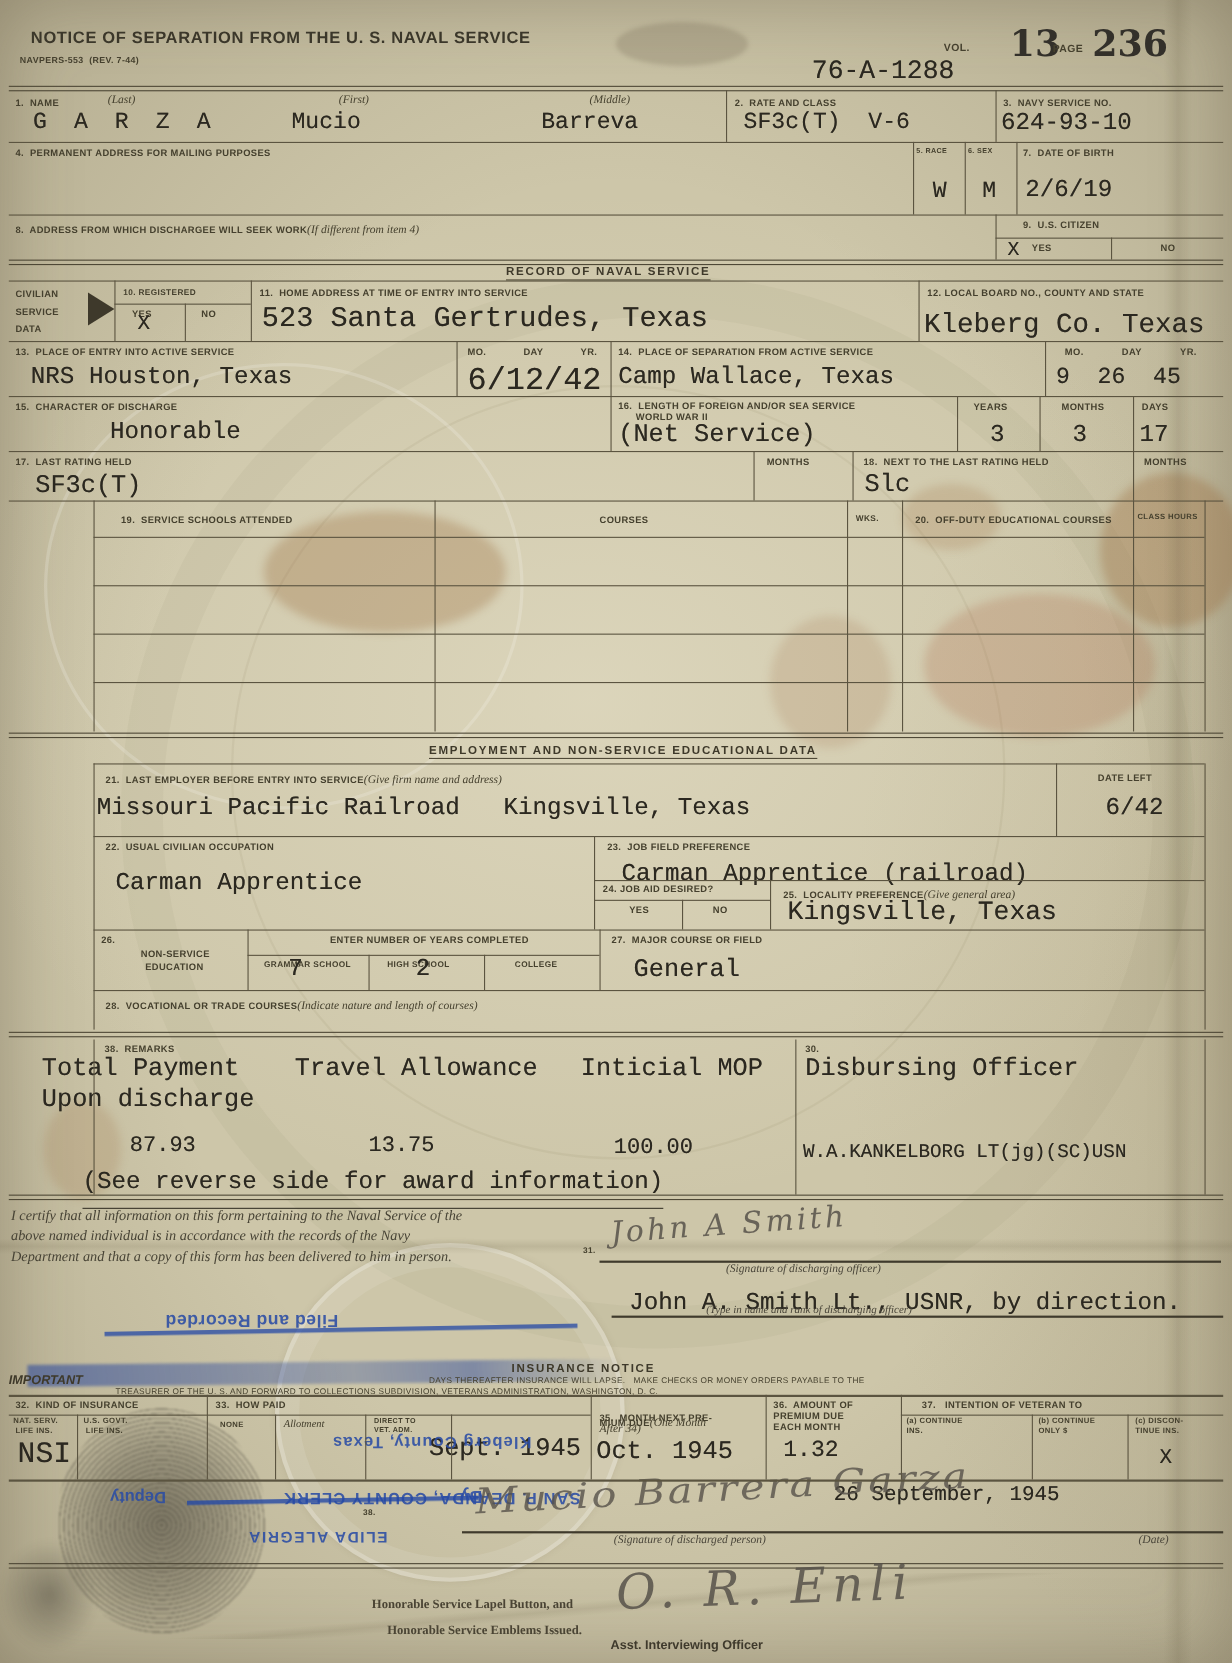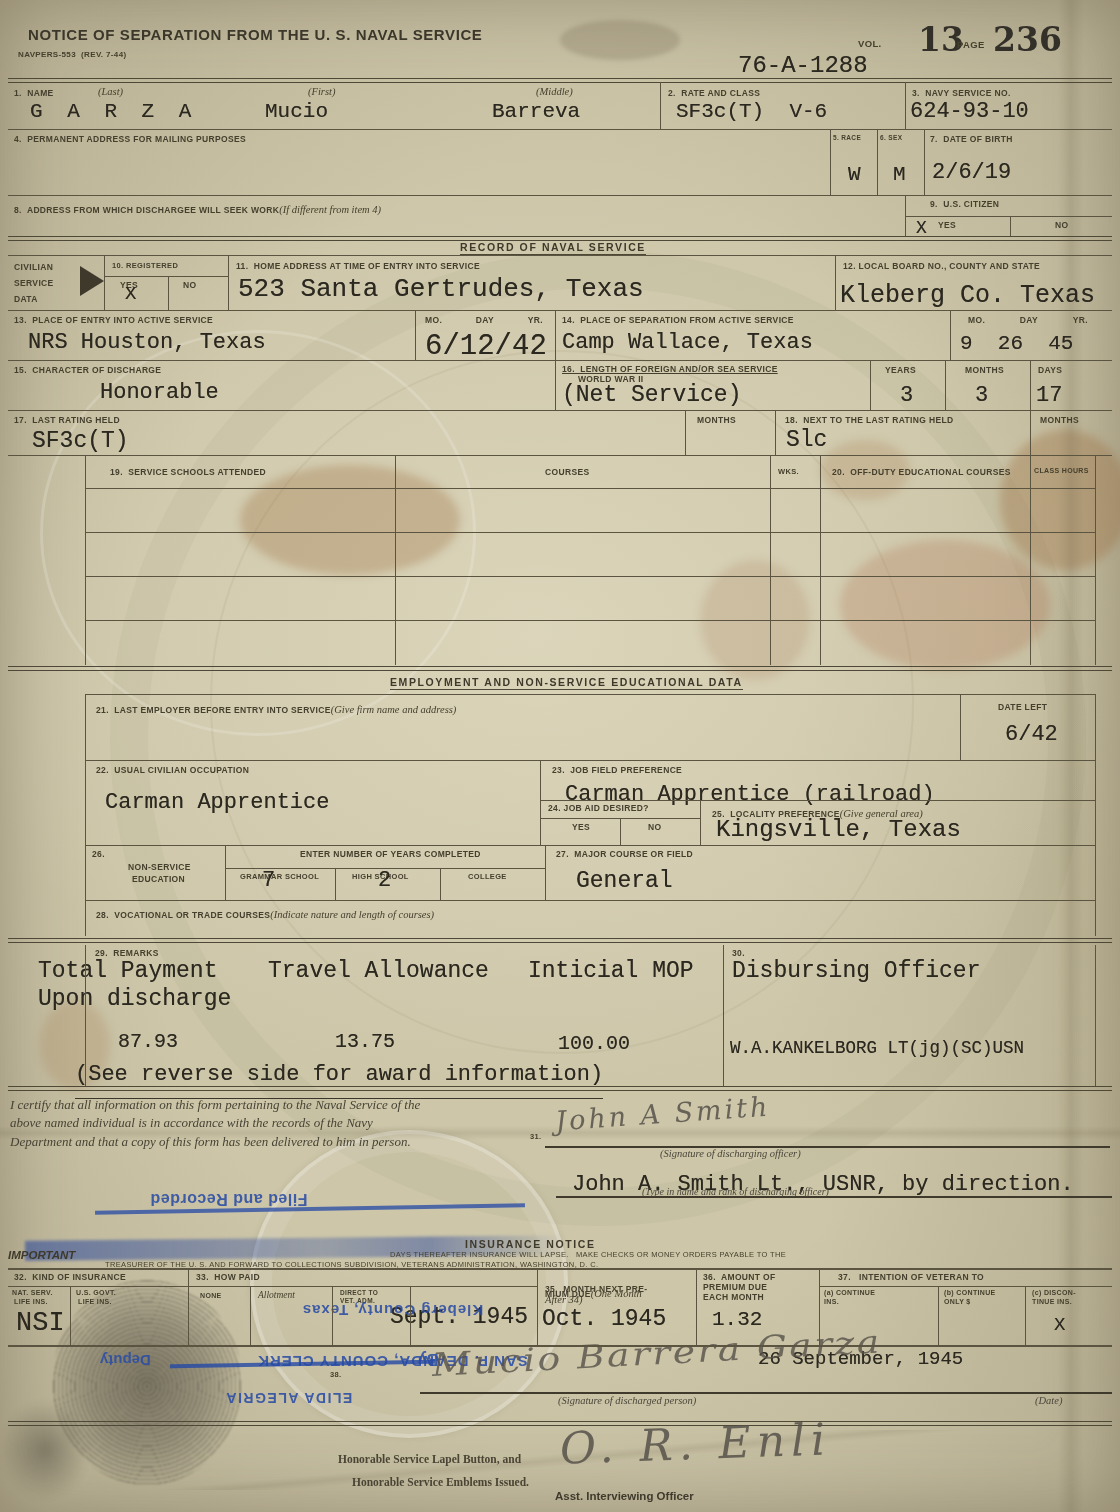--- a/index.html
+++ b/index.html
@@ -115,21 +115,21 @@
   <div class="typed" style="left:425px;top:330px;font-size:29px;">6/12/42</div>
   <div class="lbl" style="left:562px;top:315px;">14.  PLACE OF SEPARATION FROM ACTIVE SERVICE</div>
   <div class="lblrow flex-sb" style="left:968px;top:315px;width:120px;">
     <span class="b">MO.</span><span class="b">DAY</span><span class="b">YR.</span>
   </div>
   <div class="typed" style="left:562px;top:330px;font-size:22px;">Camp Wallace, Texas</div>
   <div class="typed" style="left:960px;top:332px;font-size:21px;">9  26  45</div>
 
   <div class="lbl" style="left:14px;top:365px;">15.  CHARACTER OF DISCHARGE</div>
   <div class="typed" style="left:100px;top:380px;font-size:22px;">Honorable</div>
-  <div class="lbl" style="left:562px;top:364px;text-decoration:underline;">16.  LENGTH OF FOREIGN AND/OR SEA SERVICE</div>
+  <div class="lbl" style="left:562px;top:364px;">16.  LENGTH OF FOREIGN AND/OR SEA SERVICE</div>
   <div class="lbl" style="left:578px;top:374px;">WORLD WAR II</div>
   <div class="typed" style="left:562px;top:382px;font-size:23px;">(Net Service)</div>
   <div class="lbl" style="left:885px;top:365px;">YEARS</div>
   <div class="lbl" style="left:965px;top:365px;">MONTHS</div>
   <div class="lbl" style="left:1038px;top:365px;">DAYS</div>
   <div class="typed" style="left:900px;top:383px;font-size:22px;">3</div>
   <div class="typed" style="left:975px;top:383px;font-size:22px;">3</div>
   <div class="typed" style="left:1036px;top:383px;font-size:22px;">17</div>
 
   <div class="lbl" style="left:14px;top:415px;">17.  LAST RATING HELD</div>
@@ -144,20 +144,21 @@
   <div class="lbl" style="left:778px;top:467px;font-size:7.5px;">WKS.</div>
   <div class="lbl" style="left:832px;top:467px;">20.  OFF-DUTY EDUCATIONAL COURSES</div>
   <div class="lbl" style="left:1034px;top:467px;font-size:7px;">CLASS HOURS</div>
 
   <div class="drule" style="left:8px;top:666px;width:1104px;"></div>
 
   <div class="sect" style="left:390px;top:676px;">EMPLOYMENT AND NON-SERVICE EDUCATIONAL DATA</div>
 
   <div class="lblrow" style="left:96px;top:699px;"><span class="b">21.  LAST EMPLOYER BEFORE ENTRY INTO SERVICE</span><span class="i">(Give firm name and address)</span></div>
   <div class="lbl" style="left:998px;top:702px;">DATE LEFT</div>
+  <div class="typed" style="left:88px;top:722px;font-size:22px;">Missouri Pacific Railroad   Kingsville, Texas</div>
   <div class="typed" style="left:1005px;top:722px;font-size:22px;">6/42</div>
 
   <div class="lbl" style="left:96px;top:765px;">22.  USUAL CIVILIAN OCCUPATION</div>
   <div class="typed" style="left:105px;top:790px;font-size:22px;">Carman Apprentice</div>
   <div class="lbl" style="left:552px;top:765px;">23.  JOB FIELD PREFERENCE</div>
   <div class="typed" style="left:565px;top:782px;font-size:22px;">Carman Apprentice (railroad)</div>
 
   <div class="lbl" style="left:548px;top:803px;">24. JOB AID DESIRED?</div>
   <div class="lbl" style="left:572px;top:822px;">YES</div>
   <div class="lbl" style="left:648px;top:822px;">NO</div>
@@ -173,21 +174,21 @@
   <div class="lbl" style="left:468px;top:872px;font-size:7.5px;">COLLEGE</div>
   <div class="typed" style="left:262px;top:868px;font-size:22px;">7</div>
   <div class="typed" style="left:378px;top:868px;font-size:22px;">2</div>
   <div class="lbl" style="left:556px;top:849px;">27.  MAJOR COURSE OR FIELD</div>
   <div class="typed" style="left:576px;top:868px;font-size:23px;">General</div>
 
   <div class="lblrow" style="left:96px;top:904px;"><span class="b">28.  VOCATIONAL OR TRADE COURSES</span><span class="i">(Indicate nature and length of courses)</span></div>
 
   <div class="drule" style="left:8px;top:938px;width:1104px;"></div>
 
-  <div class="lbl" style="left:95px;top:948px;">29.  REMARKS</div>
+  <div class="lbl" style="left:95px;top:948px;">38.  REMARKS</div>
   <div class="typed" style="left:38px;top:958px;font-size:23px;">Total Payment</div>
   <div class="typed" style="left:268px;top:958px;font-size:23px;">Travel Allowance</div>
   <div class="typed" style="left:528px;top:958px;font-size:23px;">Inticial MOP</div>
   <div class="typed" style="left:38px;top:986px;font-size:23px;">Upon discharge</div>
   <div class="typed" style="left:118px;top:1030px;font-size:20px;">87.93</div>
   <div class="typed" style="left:335px;top:1030px;font-size:20px;">13.75</div>
   <div class="typed" style="left:558px;top:1032px;font-size:20px;">100.00</div>
   <div class="typed" style="left:75px;top:1062px;font-size:22px;border-bottom:1.5px solid #3a362a;padding-bottom:11px;">(See reverse side for award information)</div>
   <div class="lbl" style="left:732px;top:948px;">30.</div>
   <div class="typed" style="left:732px;top:958px;font-size:23px;">Disbursing Officer</div>

